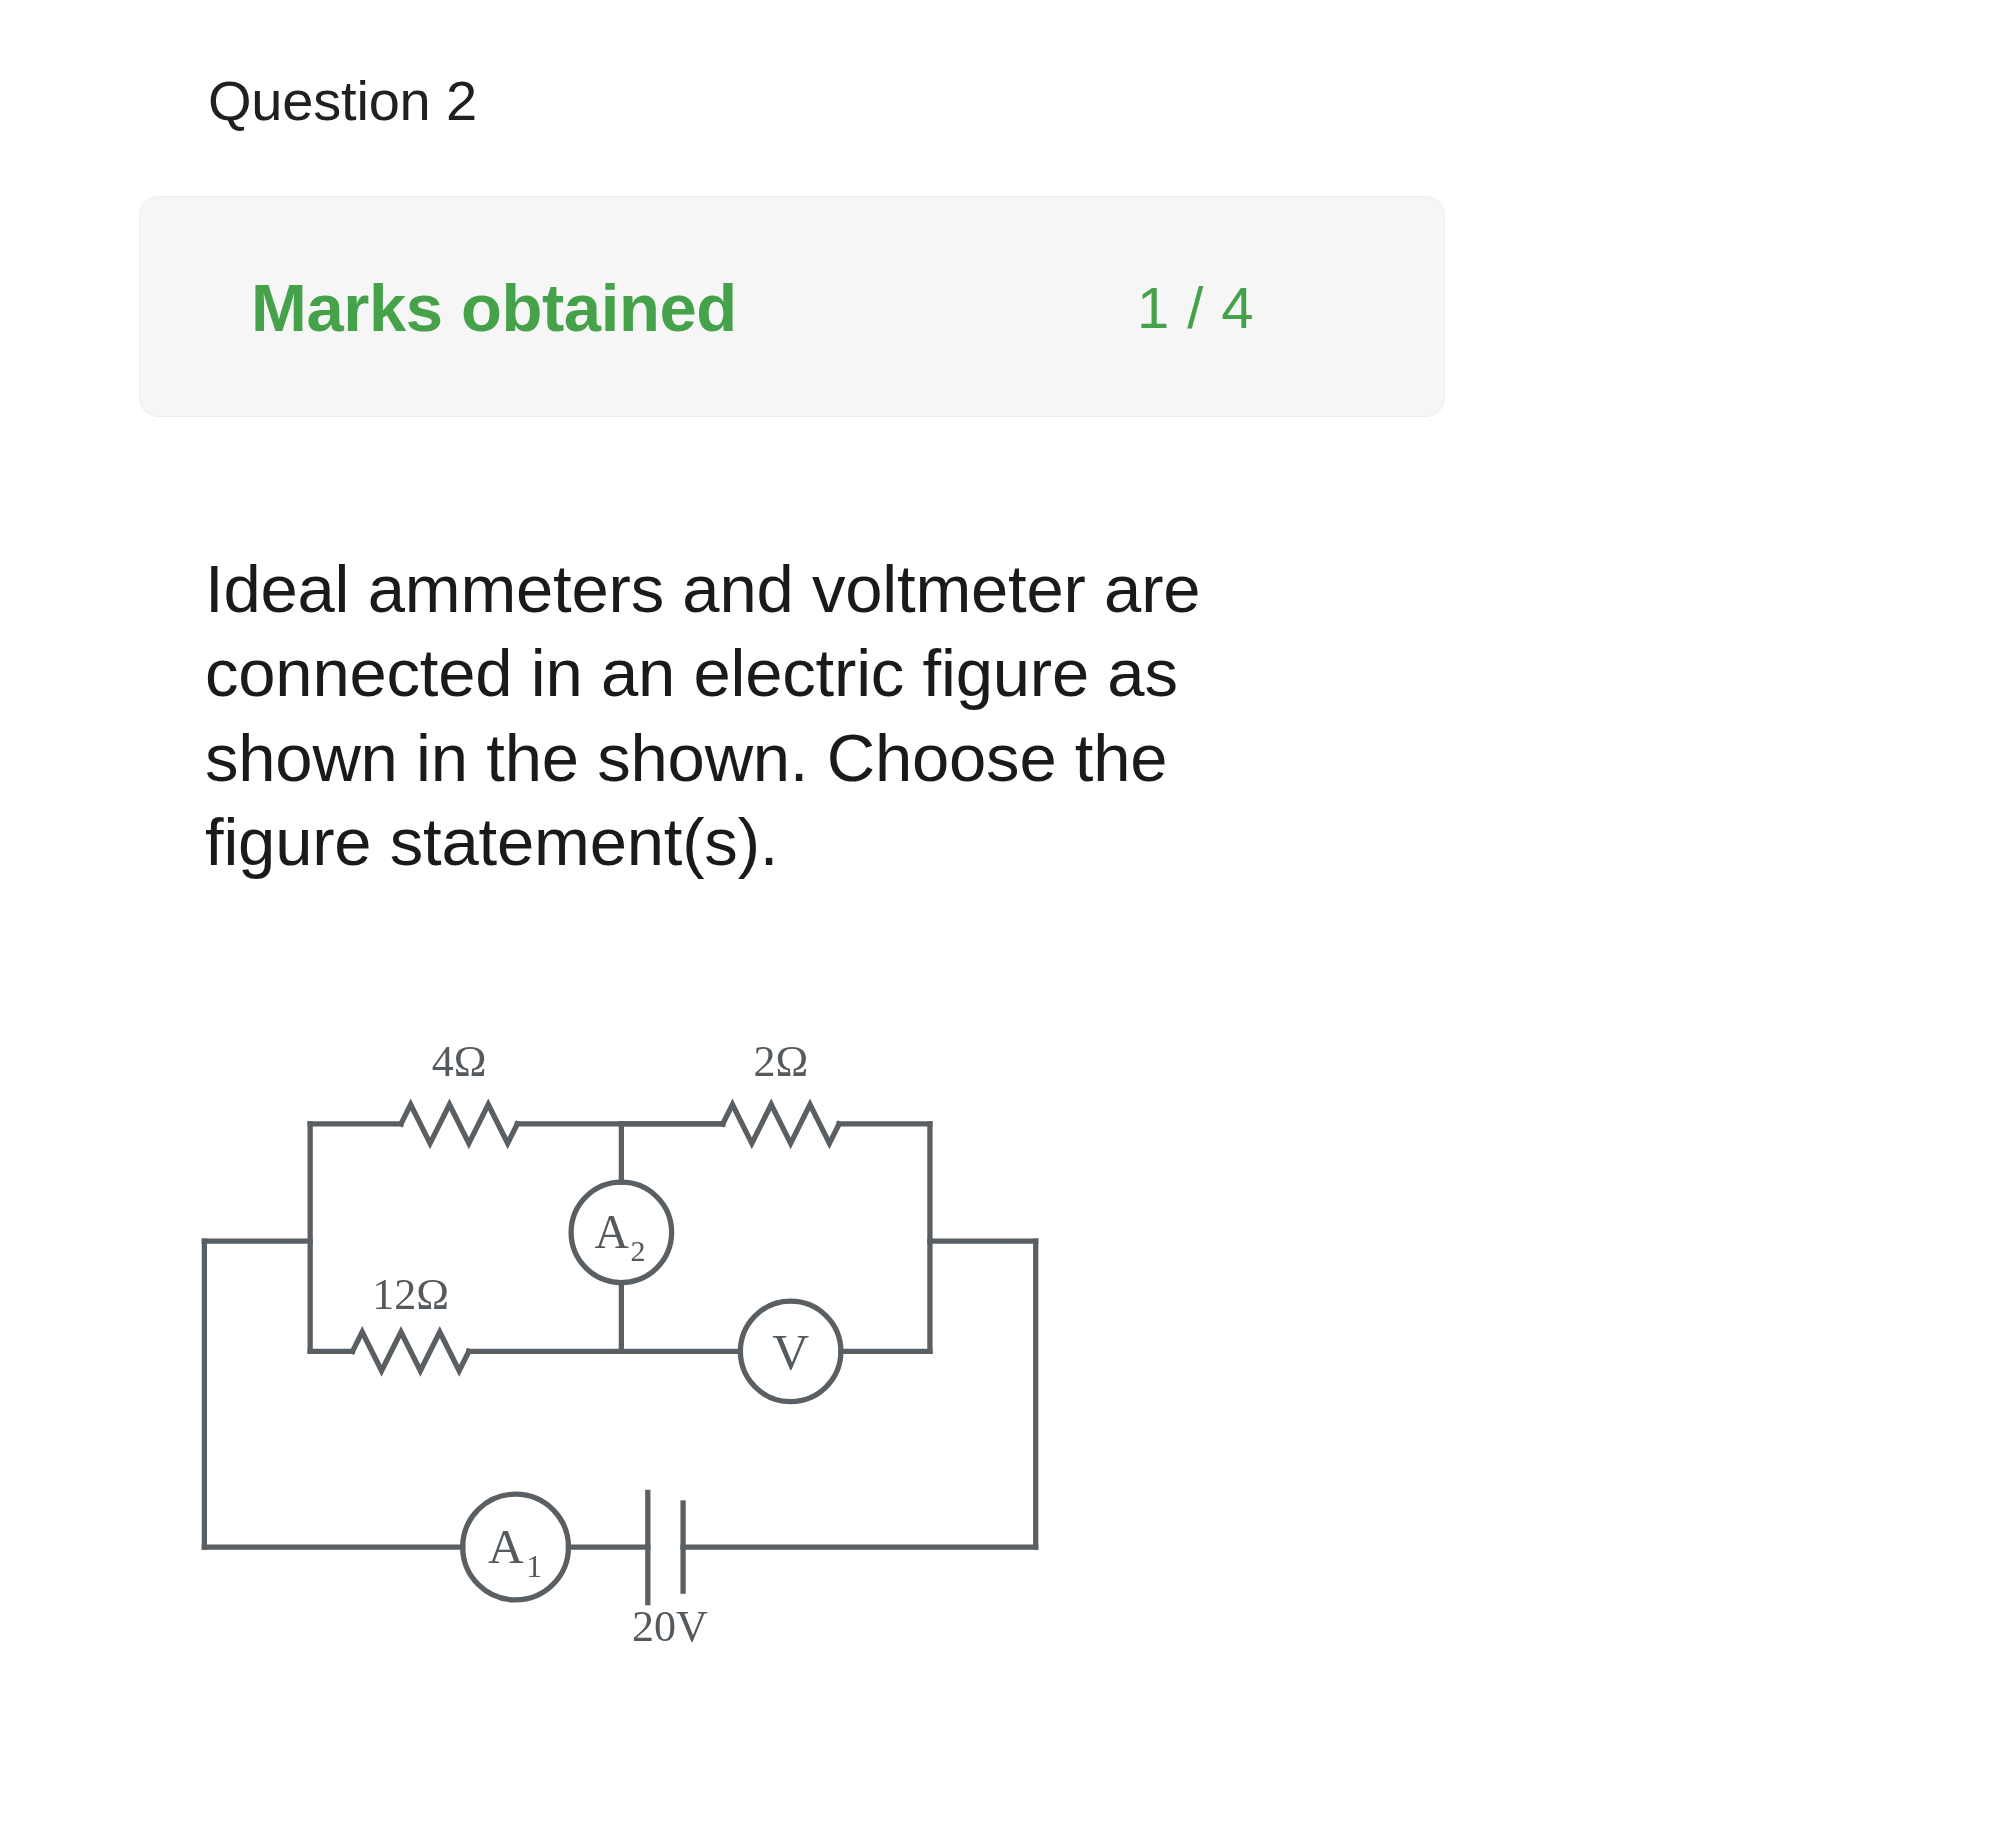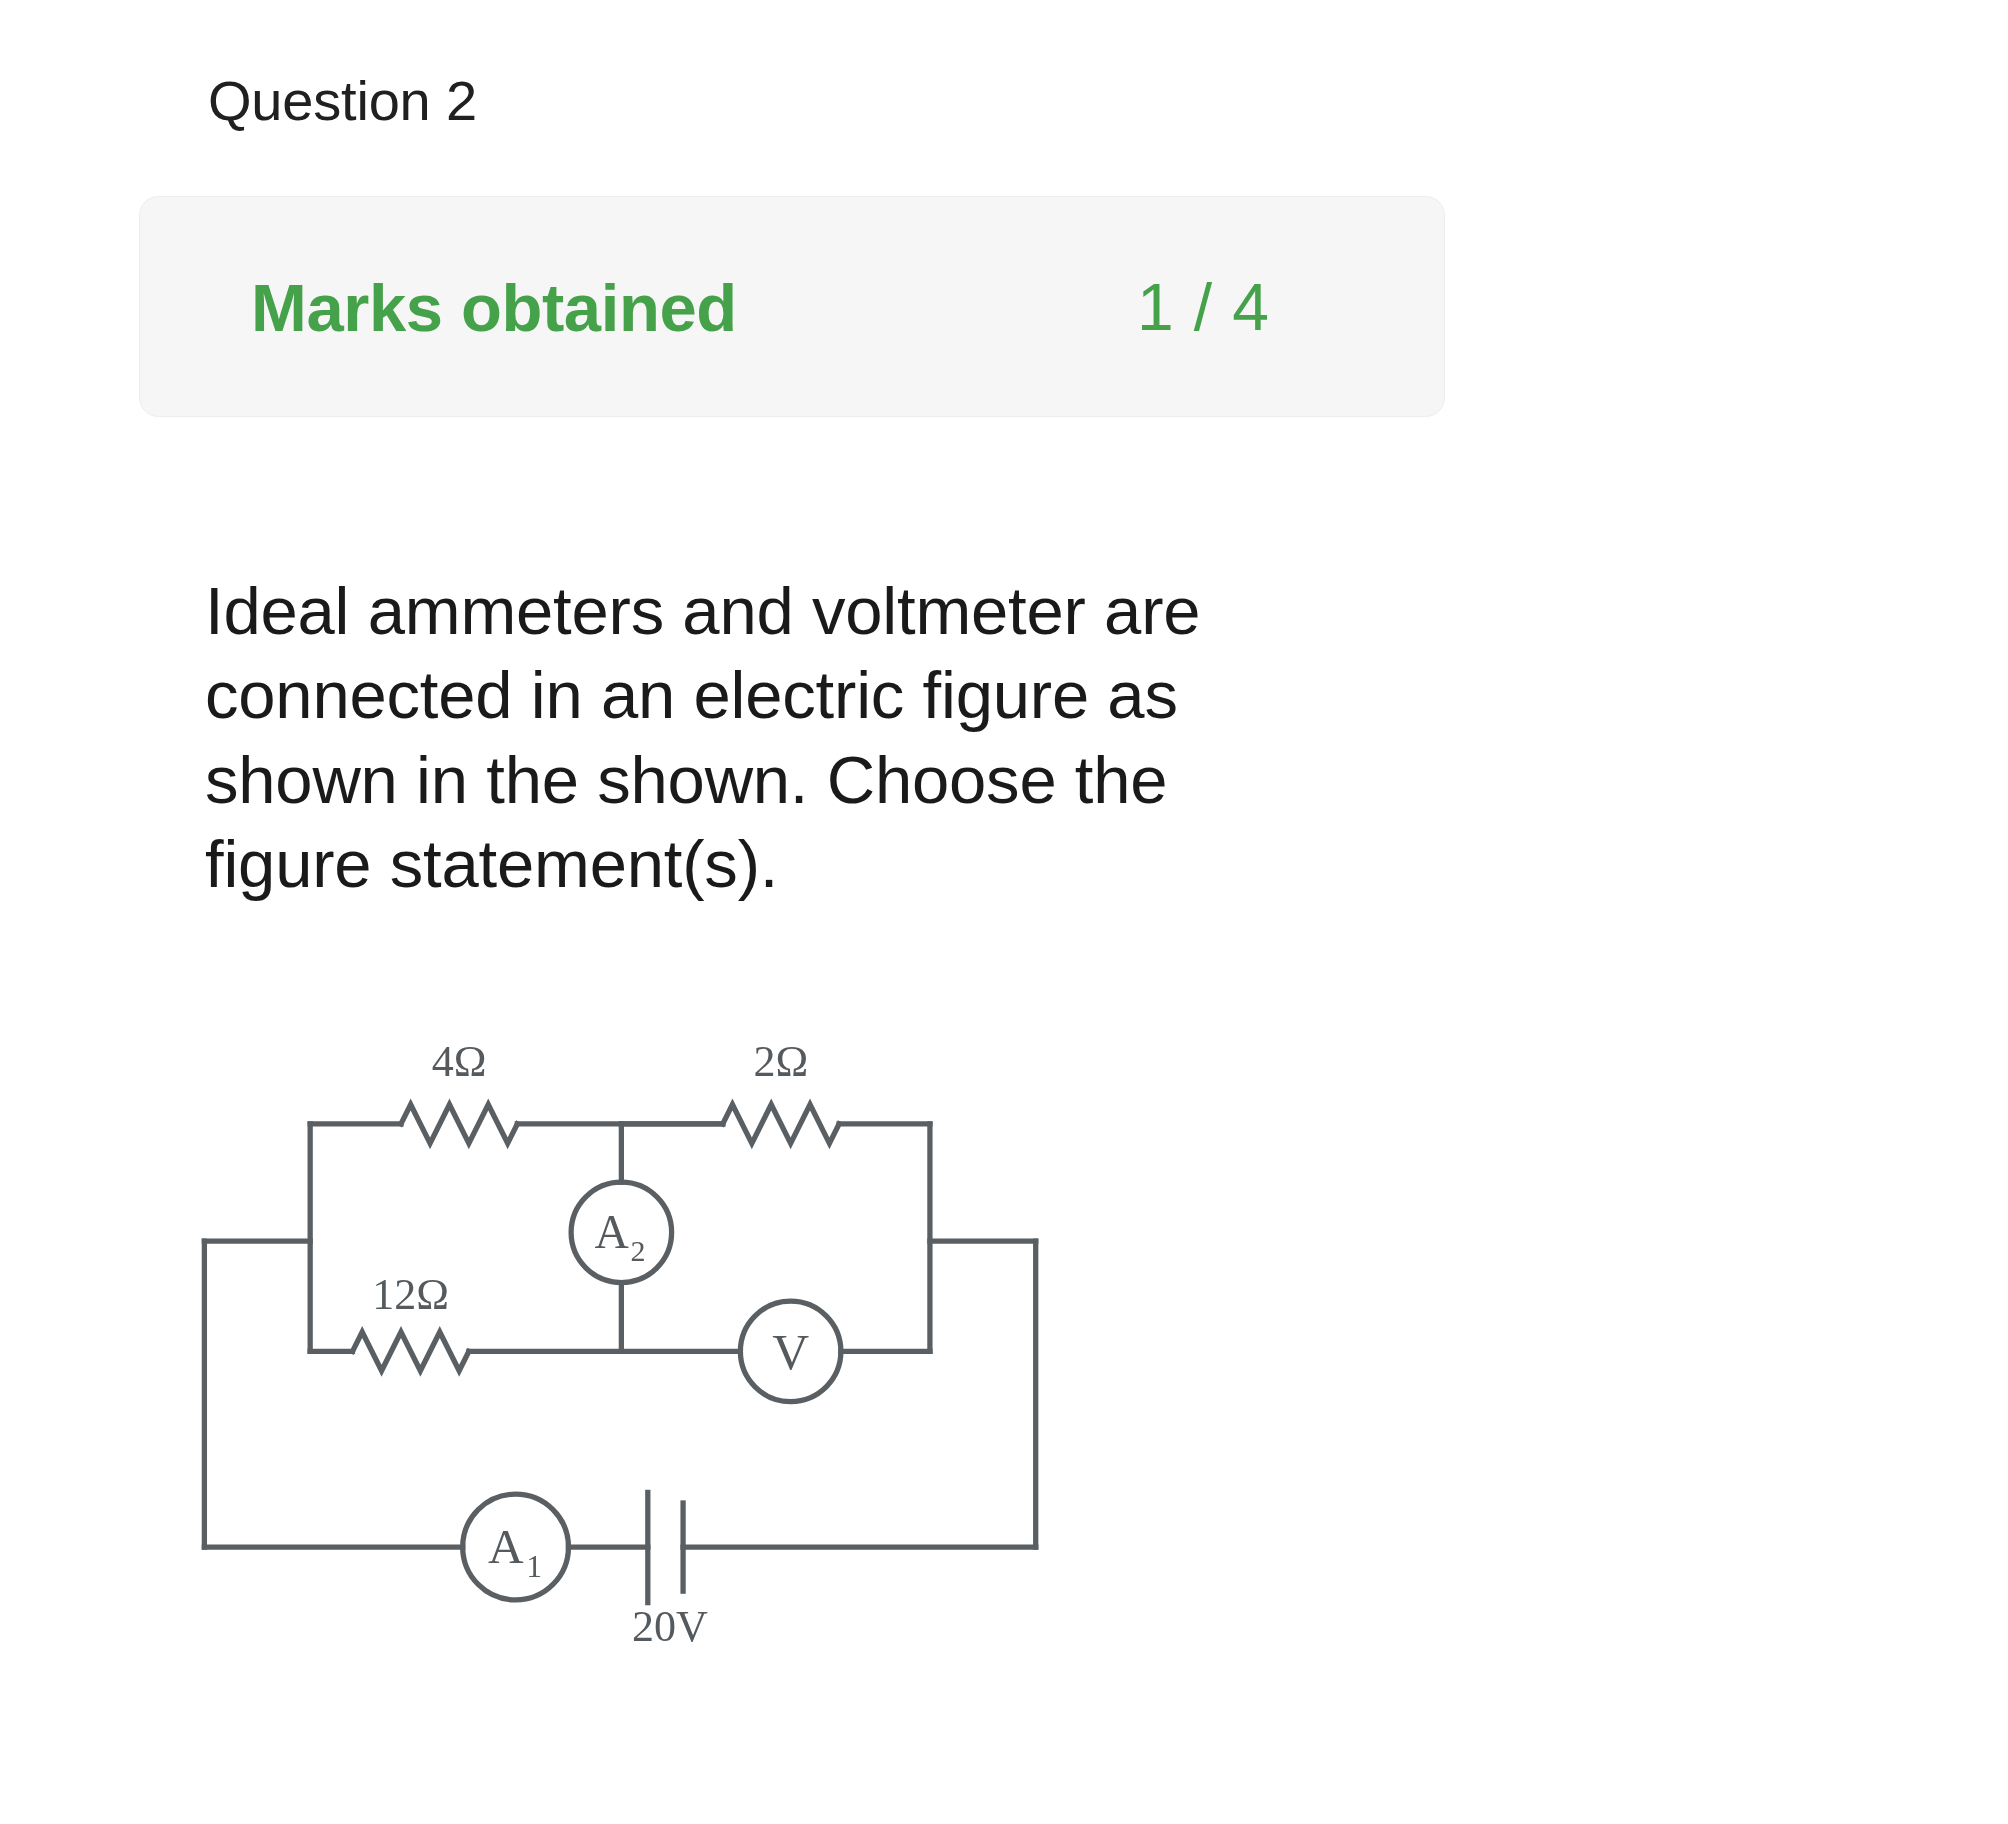--- a/index.html
+++ b/index.html
@@ -59,39 +59,38 @@
     color: #45a24a;
     white-space: nowrap;
     letter-spacing: -0.4px;
     font-weight: bold;
   }
   .marks-score {
     position: absolute;
     left: 997px;
     top: 50%;
     transform: translateY(-50%);
-    font-size: 66px;
+    font-size: 58px;
     color: #45a24a;
     white-space: nowrap;
     letter-spacing: 0.9px;
   }
 
   
   .question-body {
     position: absolute;
     left: 205px;
     top: 547px;
     width: 1632px;
     font-size: 67px;
     line-height: 1.26;
     color: #1a1a1a;
     text-align: justify;
     text-align-last: left;
     letter-spacing: -0.2px;
-    margin-top: 22px;
   }
   .question-body .last-line {
     text-align: left;
   }
 
   
   .circuit-figure {
     position: absolute;
     left: 176px;
     top: 1034px;

